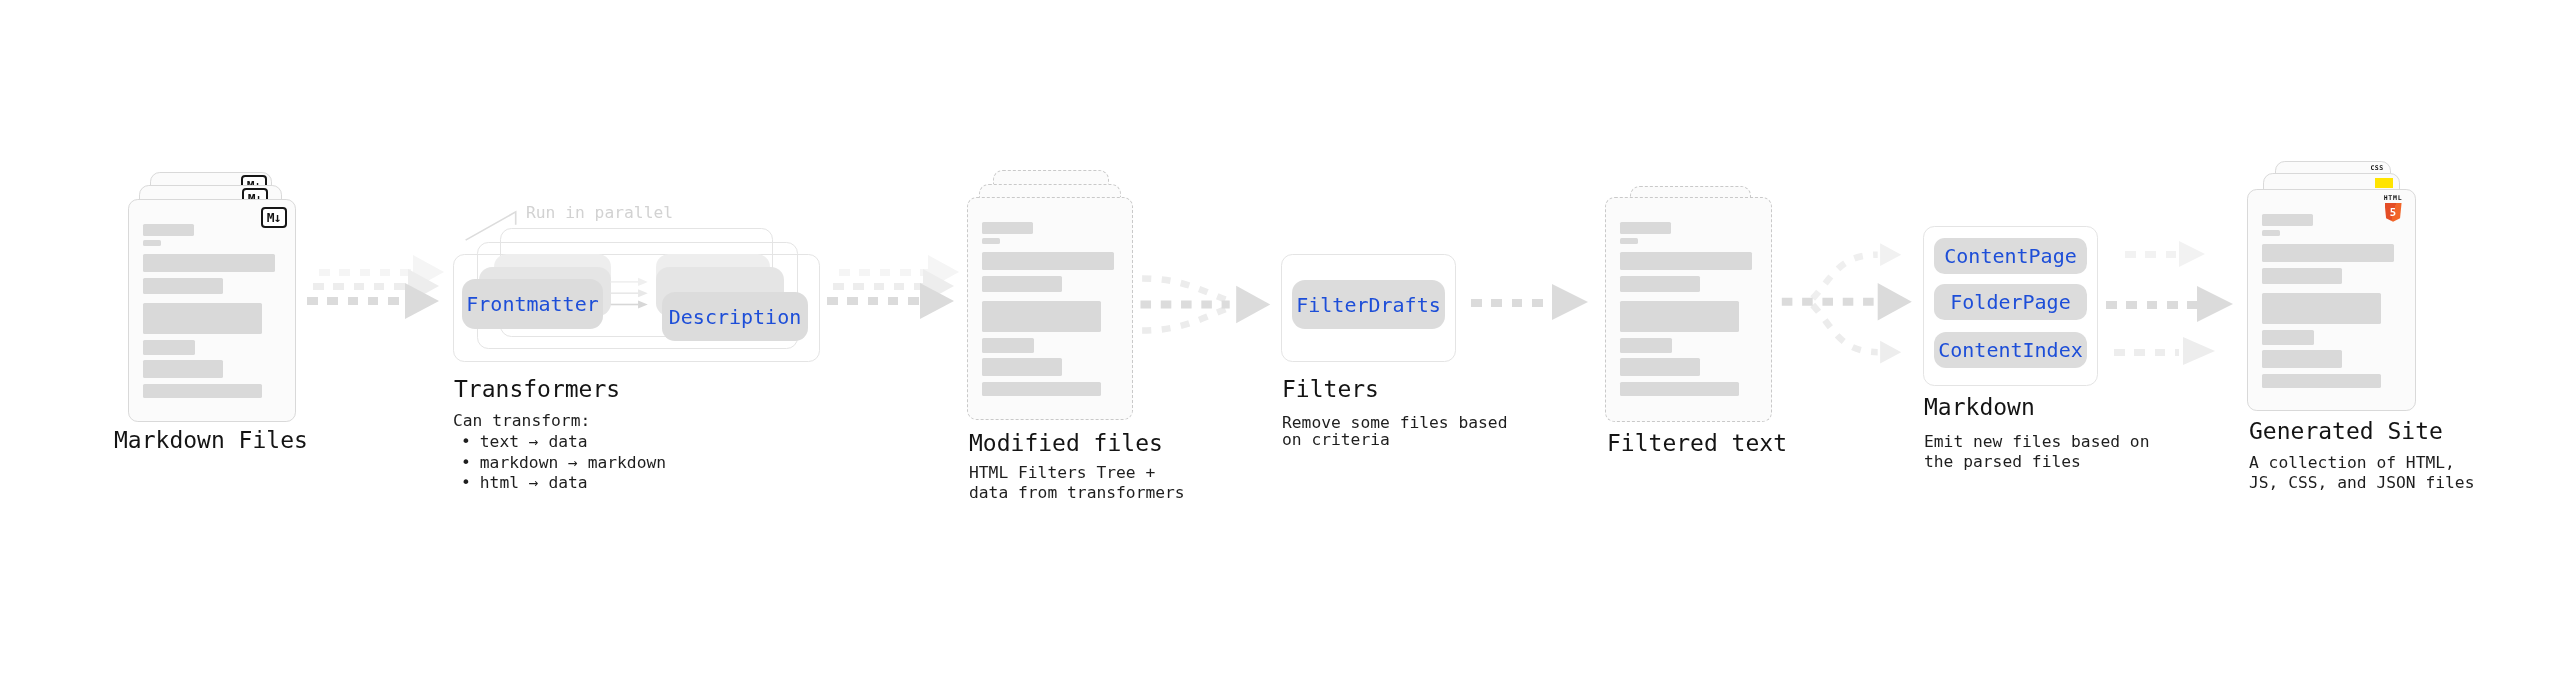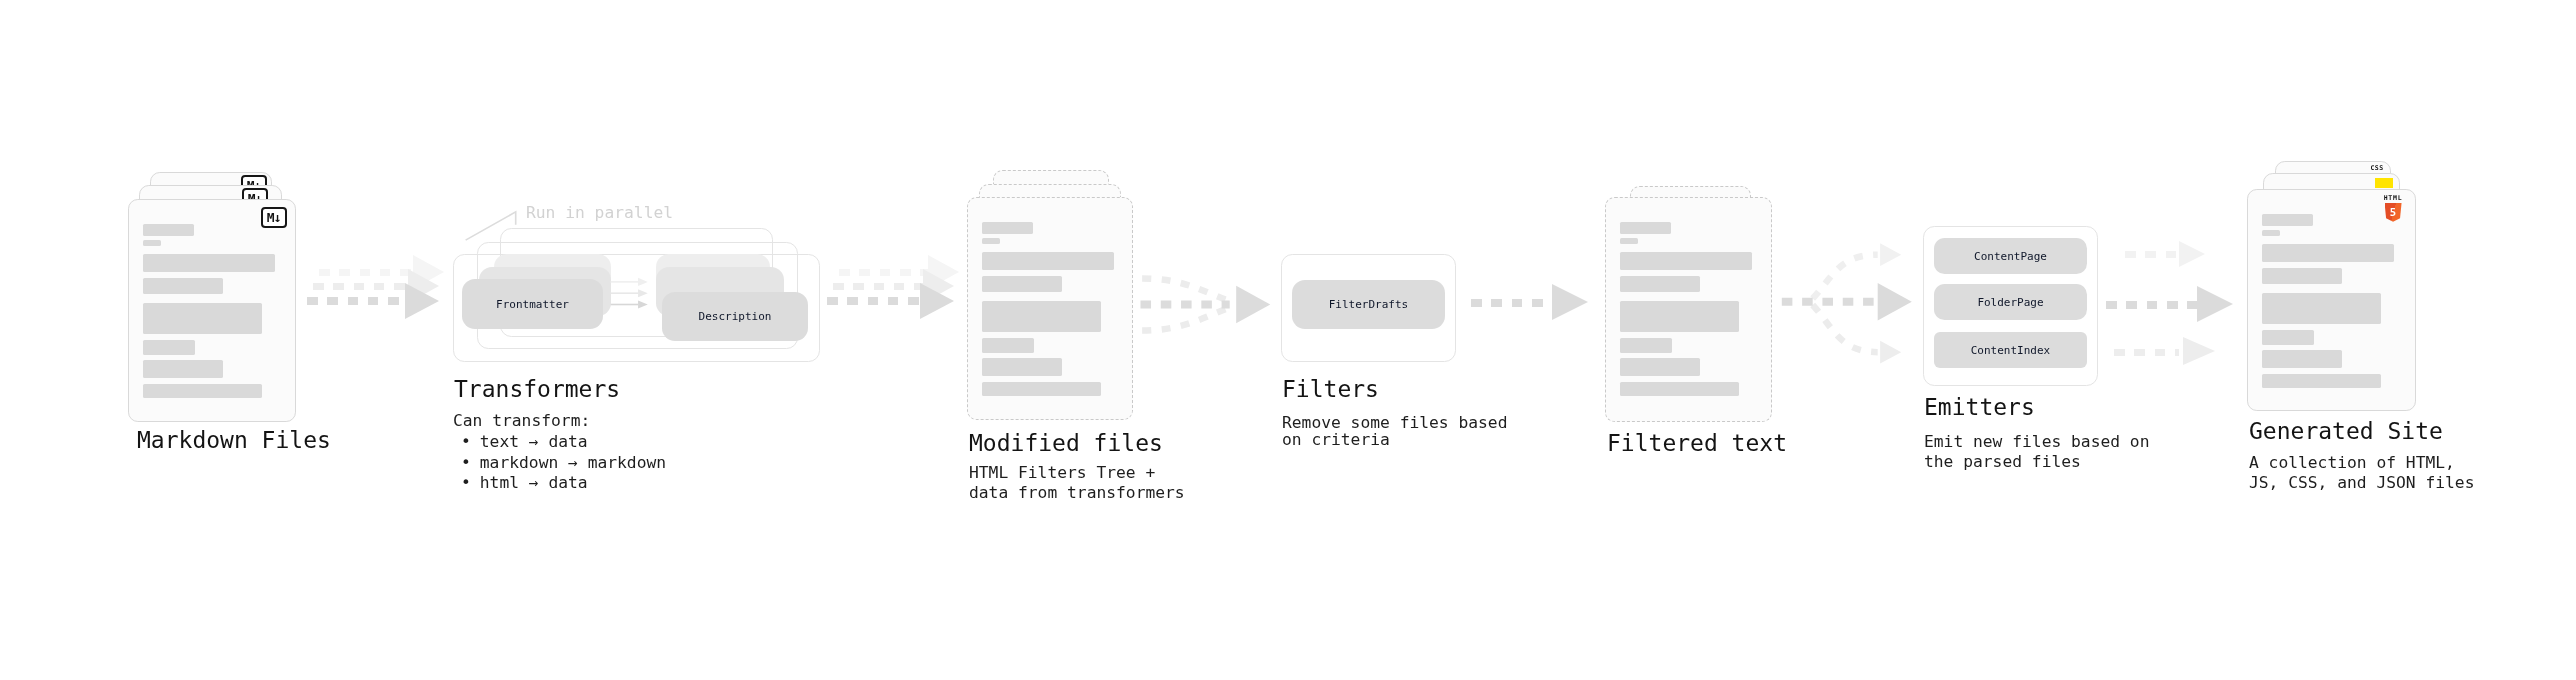--- a/index.html
+++ b/index.html
@@ -14,21 +14,21 @@
   .bar{background:#d9d9d9;border-radius:1.6px;}
   
   .md-badge{position:absolute;display:flex;align-items:center;justify-content:center;
             background:#fff;border:2.4px solid #161616;border-radius:4.1px;
             font-weight:bold;font-size:13px;color:#161616;padding:0 4.1px;height:17px;letter-spacing:-0.8px;}
   
   .obox{position:absolute;border:1.6px solid #e4e4e4;border-radius:11.4px;background:transparent;}
   .obox.filled{background:#ffffff;}
   
   .pill{position:absolute;display:flex;align-items:center;justify-content:center;
-        background:#dcdcdc;border-radius:13px;font-size:11px;color:#0f172a;}
+        background:#dcdcdc;border-radius:13px;font-size:20px;color:#1d4ed8;}
   .pill.ghost1{background:#e5e5e5;}
   .pill.ghost2{background:#eeeeee;}
   
   .h-label{position:absolute;font-size:23px;color:#141414;white-space:nowrap;}
   .note{position:absolute;font-size:16.3px;color:#1e1e1e;line-height:20.3px;white-space:pre-line;}
   .bullet-row{position:absolute;display:flex;gap:9px;font-size:16.3px;color:#1e1e1e;white-space:nowrap;}
   .annotation{position:absolute;font-size:16.3px;color:#d2d2d2;white-space:nowrap;}
   
   .shaft{position:absolute;background-image:repeating-linear-gradient(90deg,currentColor 0 10.6px,transparent 10.6px 20.3px);}
   .head{position:absolute;width:0;height:0;border-top-style:solid;border-bottom-style:solid;
@@ -62,21 +62,21 @@
           <div class="bar" style="width: 51px; height: 12.2px; margin-bottom: 4.1px;"></div>
           <div class="bar" style="width: 18px; height: 5.7px; margin-bottom: 8.1px;"></div>
           <div class="bar" style="width: 132px; height: 18px; margin-bottom: 6.5px;"></div>
           <div class="bar" style="width: 80px; height: 16.3px; margin-bottom: 9px;"></div>
           <div class="bar" style="width: 119px; height: 31px; margin-bottom: 5.7px;"></div>
           <div class="bar" style="width: 52px; height: 14.6px; margin-bottom: 4.9px;"></div>
           <div class="bar" style="width: 80px; height: 18px; margin-bottom: 6.5px;"></div>
           <div class="bar" style="width: 119px; height: 14px; margin-bottom: 0px;"></div>
         </div>
     </div>
-    <div class="h-label" style="left:137px;top:427px">Markdown Files</div>
+    <div class="h-label" style="left:114px;top:427px">Markdown Files</div>
   </section>
 
   <div>
     <div class="abs" style="color:#f5f5f5;z-index:1">
       <div class="shaft" style="left:319px;top:269px;width:96px;height:7.3px"></div>
       <div class="head" style="left:413px;top:255px;border-top-width:17px;border-bottom-width:17px;border-left-width:31px;border-left-color:#f5f5f5"></div>
     </div>
     <div class="abs" style="color:#ededed;z-index:2">
       <div class="shaft" style="left:313px;top:283px;width:96px;height:7.3px"></div>
       <div class="head" style="left:408px;top:269px;border-top-width:17px;border-bottom-width:17px;border-left-width:31px;border-left-color:#ededed"></div>
@@ -210,22 +210,22 @@
     <path d="M 45 80 C 70 107, 78 138, 125 138" fill="none" stroke="#ececec" stroke-width="8" stroke-dasharray="11 13"></path>
     <polygon points="128,124 154,138 128,152" fill="#ededed"></polygon>
     <line x1="7" y1="76" x2="122" y2="76" stroke="#dbdbdb" stroke-width="10" stroke-dasharray="13 12"></line>
     <polygon points="125,53 167,76 125,99" fill="#dbdbdb"></polygon>
   </svg>
 
   <section>
     <div class="obox filled" style="left:1923px;top:226px;width:173px;height:158px"></div>
     <div class="pill" style="left:1934px;top:238px;width:153px;height:36px;border-radius:10.6px">ContentPage</div>
     <div class="pill" style="left:1934px;top:284px;width:153px;height:36px;border-radius:10.6px">FolderPage</div>
-    <div class="pill" style="left:1934px;top:332px;width:153px;height:36px;border-radius:6px">ContentIndex</div>
-    <div class="h-label" style="left:1924px;top:394px">Emitters</div>
+    <div class="pill" style="left:1934px;top:332px;width:153px;height:36px;border-radius:12px">ContentIndex</div>
+    <div class="h-label" style="left:1924px;top:394px">Markdown</div>
     <div class="note" style="left:1924px;top:432px">Emit new files based on
 the parsed files</div>
   </section>
 
   <div>
     <div class="abs" style="color:#f2f2f2">
       <div class="shaft" style="left:2125px;top:251px;width:54px;height:6.5px"></div>
       <div class="head" style="left:2179px;top:241px;border-top-width:13px;border-bottom-width:13px;border-left-width:26px;border-left-color:#f2f2f2"></div>
     </div>
     <div class="abs" style="color:#dbdbdb">

